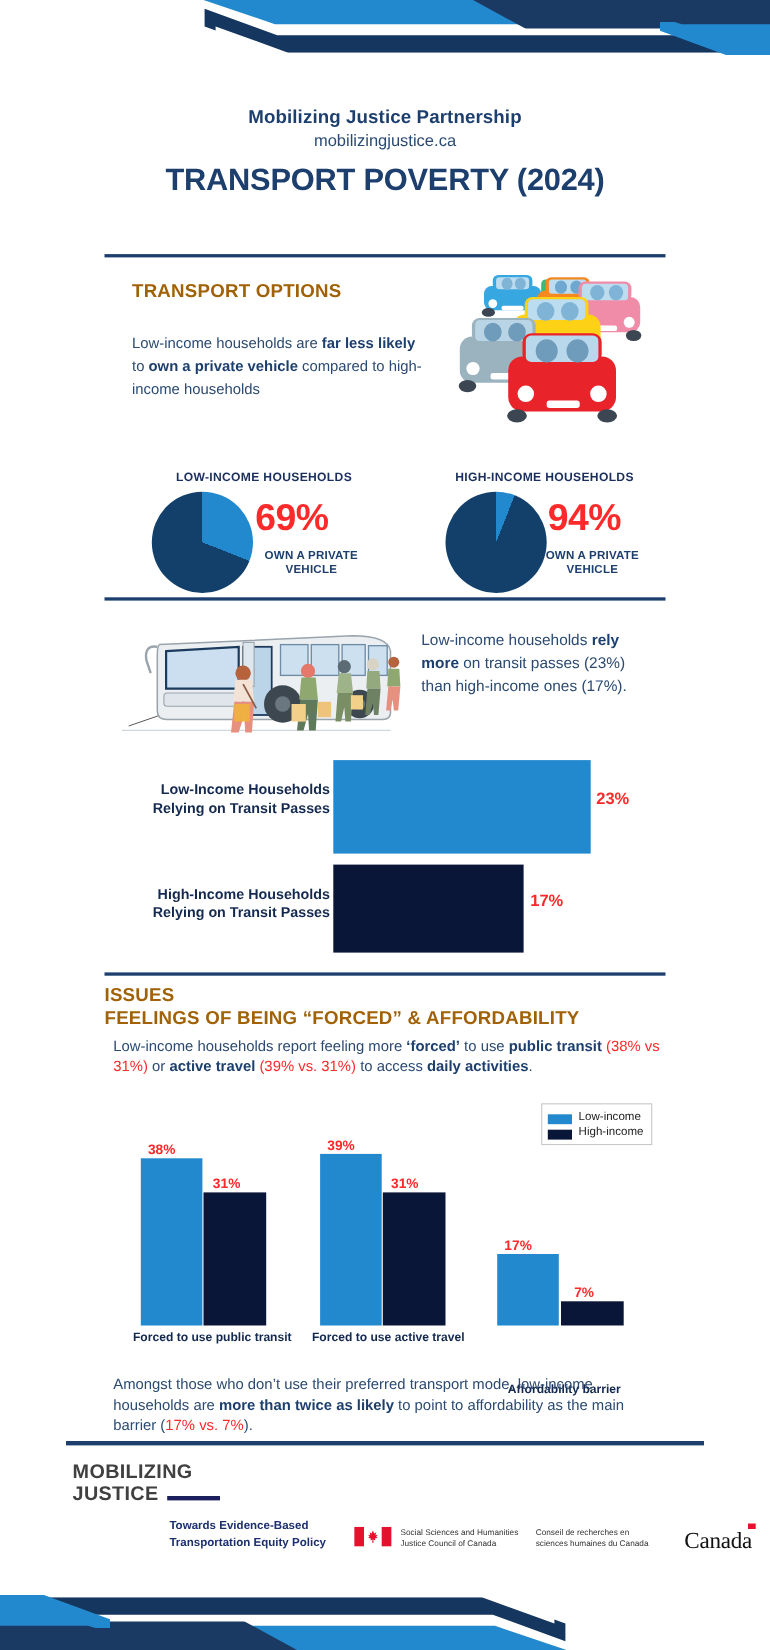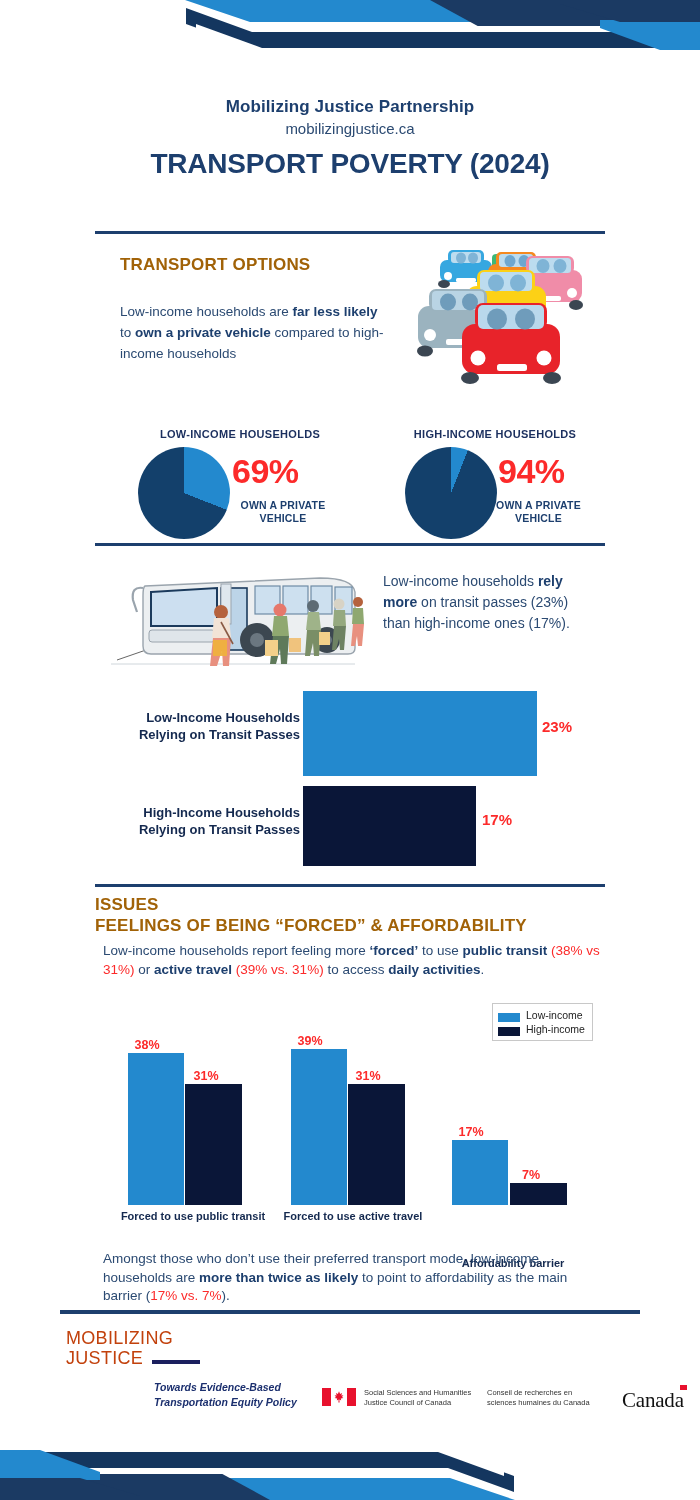--- a/index.html
+++ b/index.html
@@ -48,23 +48,23 @@
   
   .legend{position:absolute;border:1px solid #c8c8c8;background:#fff;padding:4px 7px 4px 5px;}
   .legend .row{display:flex;align-items:flex-end;gap:6px;line-height:1.35;}
   .legend .sw{width:22px;height:9px;display:inline-block;}
   .legend .tx{font-size:10.5px;color:#222;}
   .gbar{position:absolute;}
   .gval{position:absolute;font-size:12.5px;font-weight:bold;color:#fc2a2a;text-align:center;}
   .gcat{position:absolute;font-size:11px;font-weight:bold;color:#14294f;text-align:center;}
 
   
-  .mj-logo{position:absolute;font-size:18px;font-weight:normal;color:#c2410c;line-height:1.12;letter-spacing:.3px;}
+  .mj-logo{position:absolute;font-size:18px;font-weight:bold;color:#404040;line-height:1.12;letter-spacing:.3px;}
   .mj-underline{position:absolute;height:4px;background:#1b1f5e;}
-  .tagline{position:absolute;font-size:10.5px;font-weight:bold;color:#1b2f6e;line-height:1.45;font-style:italic;}
+  .tagline{position:absolute;font-size:10.5px;font-weight:bold;color:#1b2f6e;line-height:1.45;}
   .sshrc{position:absolute;font-size:7.5px;color:#333;line-height:1.35;}
   .canada-word{position:absolute;font-family:"Liberation Serif", serif;font-size:21px;color:#111;letter-spacing:-.2px;}
   .flag{position:absolute;}
 </style>
 </head>
 <body>
 
 <div class="page">
 
   <div class="band-art band-top">

